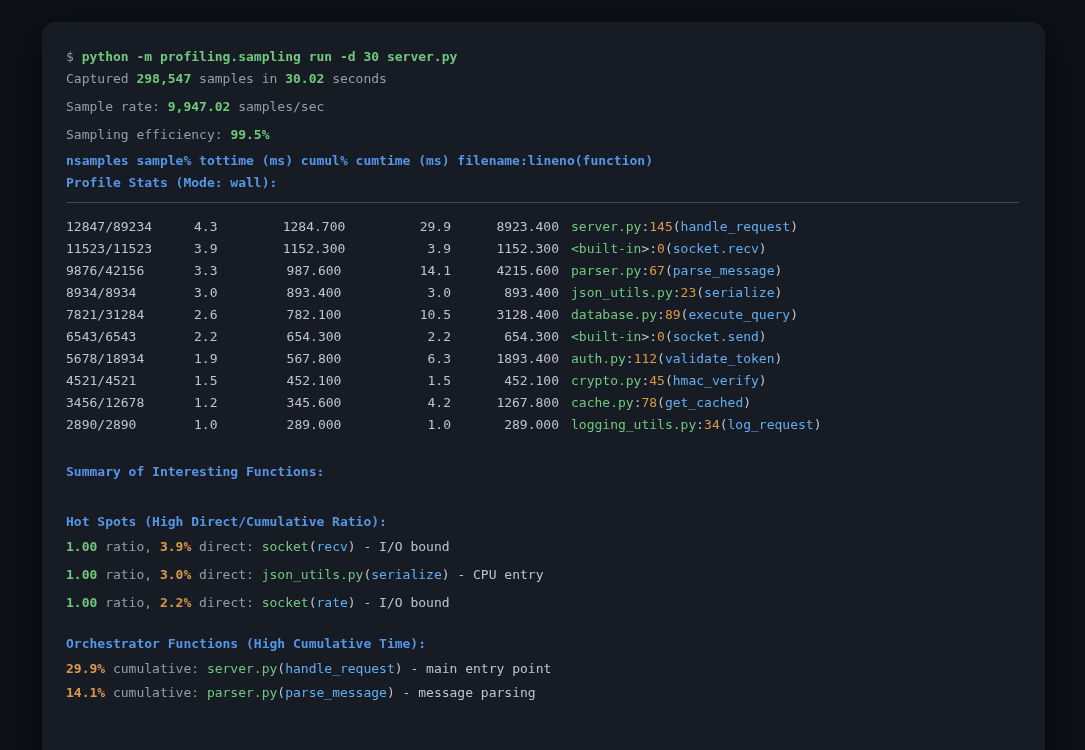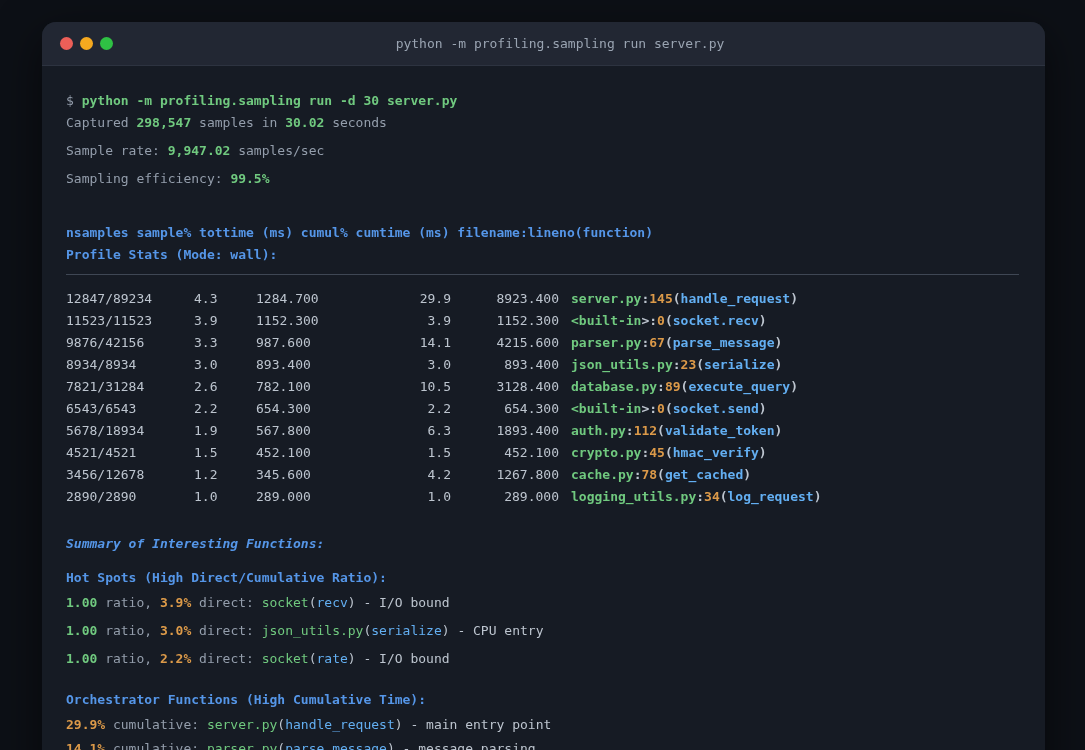--- a/index.html
+++ b/index.html
@@ -52,56 +52,47 @@
   .green  { color: #70c97f; }
   .blue   { color: #63aff2; }
   .orange { color: #dc9a49; }
   .head   { color: #5596e8; font-weight: bold; }
   .bold   { font-weight: bold; }
 
   
   #cmd-line        { }
   #captured-line,
   #rate-line       { margin-bottom: 6px; }
-  #efficiency-line { margin-bottom: 32px; }
+  #efficiency-line { margin-bottom: 4px; }
   .divider {
     border-top: 1px solid #3f4754;
     margin-top: 8px;
     margin-bottom: 13px;
   }
-  #summary-title    { margin-top: 25px; font-style: italic; }
-  #hotspots-title   { margin-top: 12px; }
+  #summary-title    { margin-top: 25px; }
+  #hotspots-title   { margin-top: 28px; }
   .hs-line          { margin-top: 6px; }
   .hs-line.first    { margin-top: 3px; }
   #orchestrator-title { margin-top: 19px; }
   .orch-line        { margin-top: 2px; }
   .orch-line.first  { margin-top: 3px; }
 
   
   .t-row { display: flex; height: 22px; line-height: 22px; white-space: pre; }
   .col-ns { width: 128px; }
   .col-sp { width: 62px;  }
-  .col-tt { width: 116px; text-align: left; }
+  .col-tt { width: 116px; text-align: center; }
   .col-cp { width: 79px;  text-align: right; }
   .col-ct { width: 108px; text-align: right; }
-  .col-fn { margin-left: 12px; text-align: left; font-weight: bold; }
+  .col-fn { margin-left: 12px; text-align: left; }
 </style>
 </head>
 <body>
 
 <div class="window">
-  <div class="titlebar">
-    <div class="lights">
-      <span class="dot red"></span>
-      <span class="dot yellow"></span>
-      <span class="dot green"></span>
-    </div>
-    <div class="title">python -m profiling.sampling run server.py</div>
-    <div class="titlebar-spacer"></div>
-  </div>
 
   <div class="content">
     <div class="line" id="cmd-line"><span class="dim">$ </span><span class="green bold">python -m profiling.sampling run -d 30 server.py</span></div>
     <div class="line" id="captured-line"><span class="dim">Captured </span><span class="green bold">298,547</span><span class="dim"> samples in </span><span class="green bold">30.02</span><span class="dim"> seconds</span></div>
     <div class="line" id="rate-line"><span class="dim">Sample rate: </span><span class="green bold">9,947.02</span><span class="dim"> samples/sec</span></div>
     <div class="line" id="efficiency-line"><span class="dim">Sampling efficiency: </span><span class="green bold">99.5%</span></div>
 
     <div class="line head" id="stats-header">nsamples sample% tottime (ms) cumul% cumtime (ms) filename:lineno(function)</div>
     <div class="line head" id="stats-title">Profile Stats (Mode: wall):</div>
     <div class="divider"></div>

